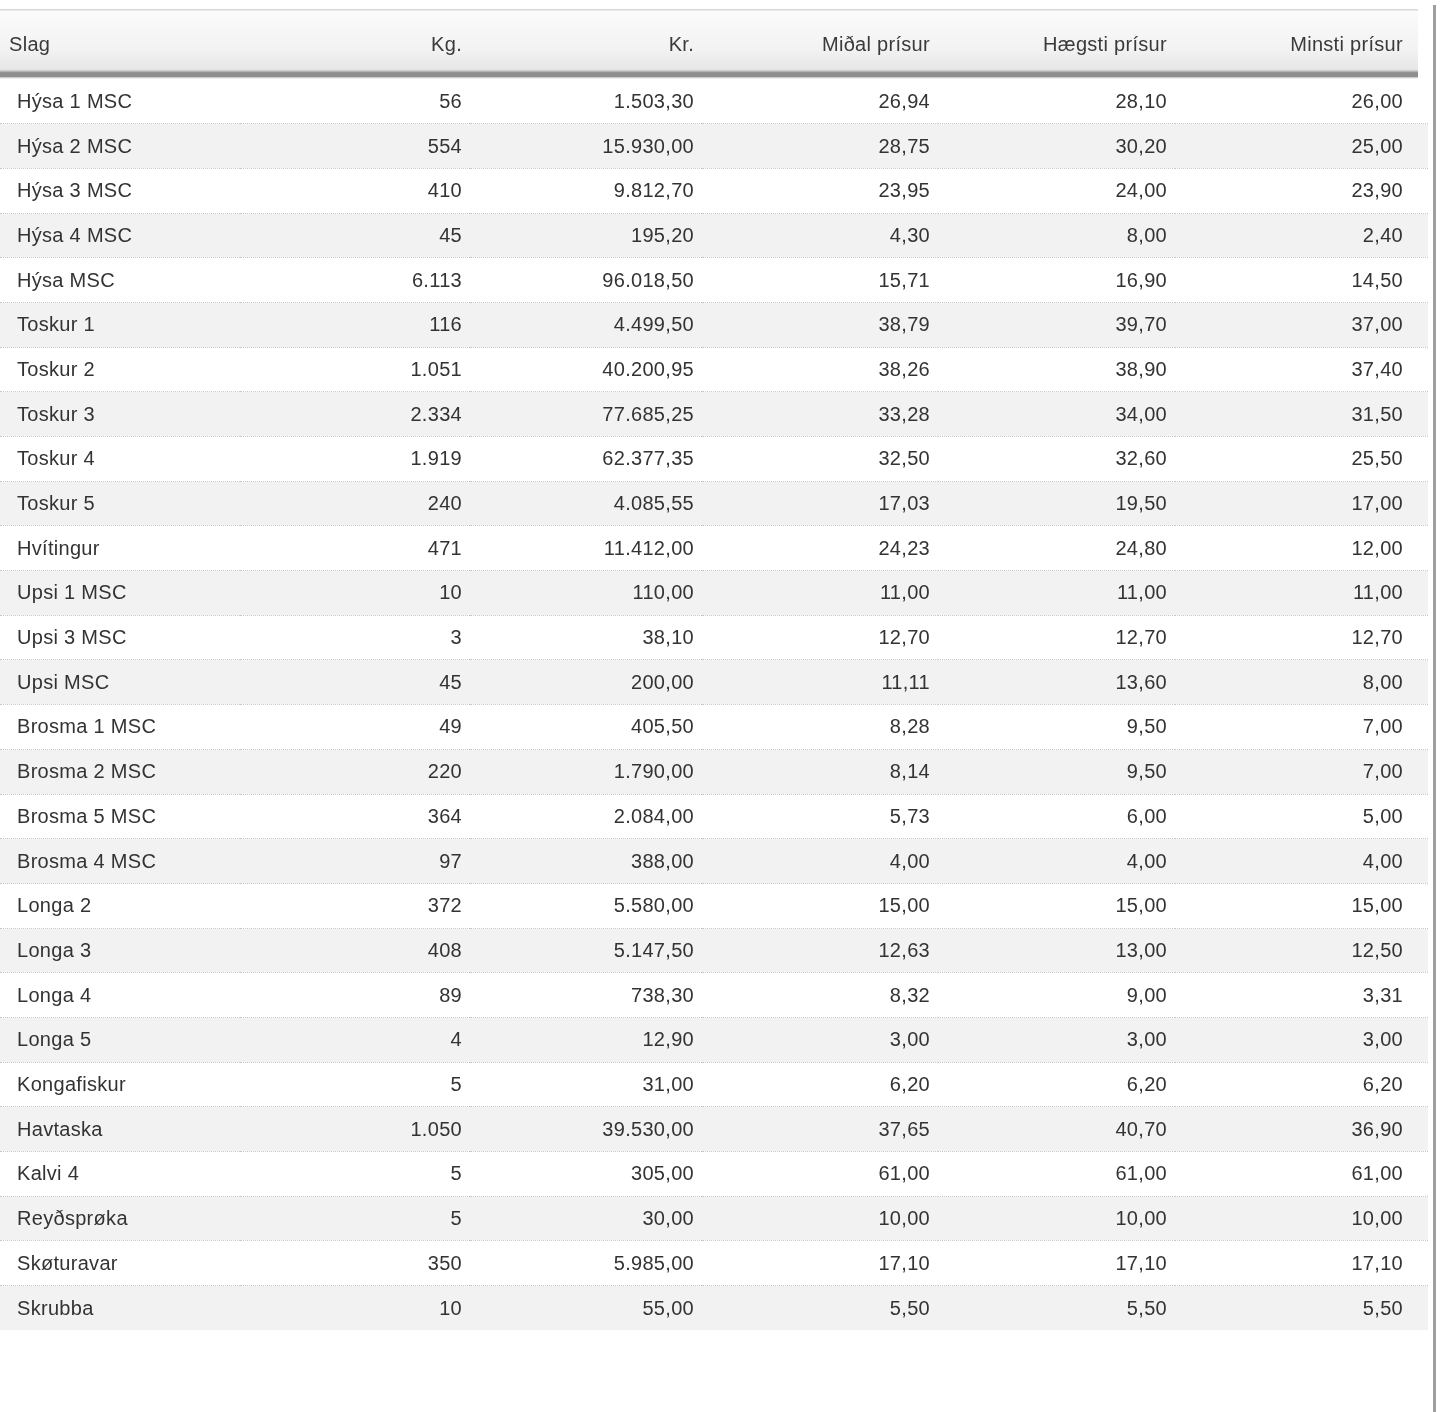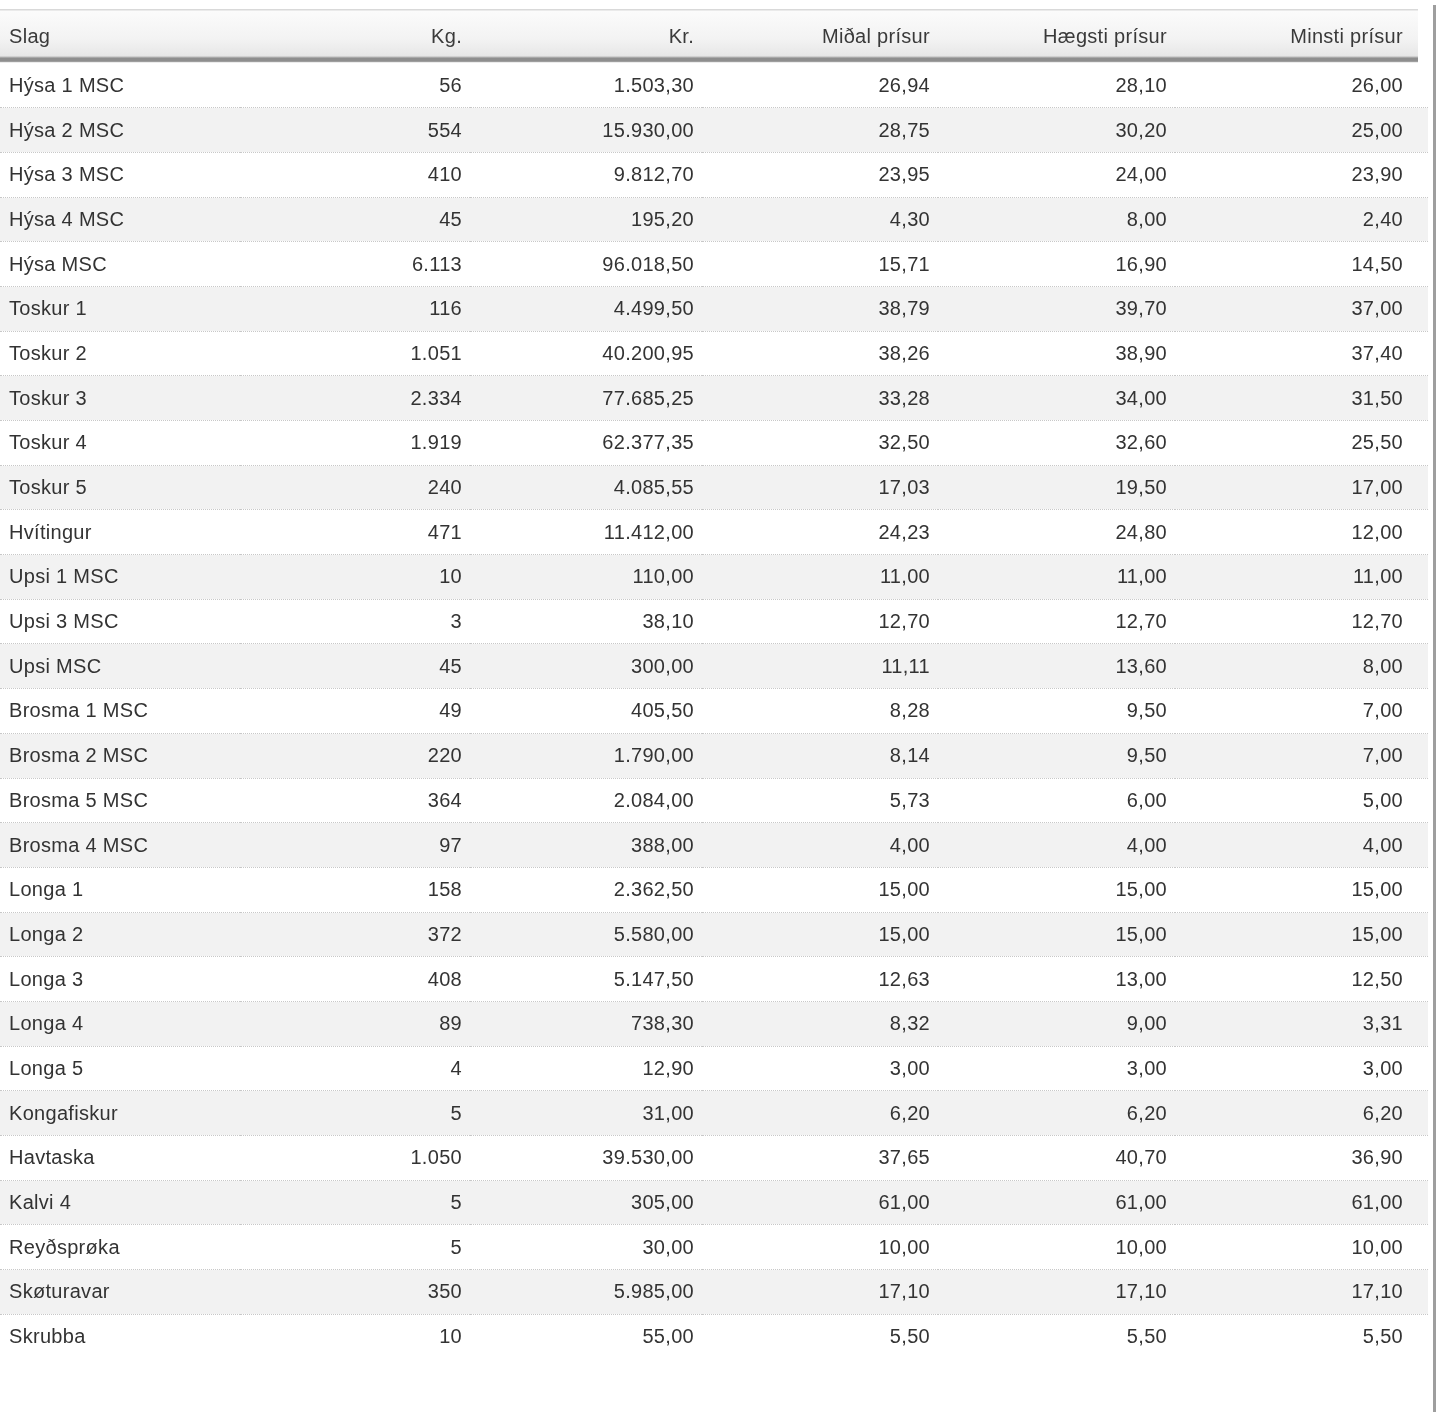--- a/index.html
+++ b/index.html
@@ -25,21 +25,21 @@
   col.c3 { width: 232px; }
   col.c4 { width: 236px; }
   col.c5 { width: 237px; }
   col.c6 { width: 253px; }
 
   thead th {
     height: 46px;
     font-weight: 400;
     color: #3a3a3a;
     text-align: right;
-    padding: 4px 8px;
+    padding: 12px 8px;
     vertical-align: middle;
     background-image: linear-gradient(to bottom,
       #d9d9d9 0px, #d9d9d9 1px,
       #fbfbfb 2px,
       #f3f3f3 55%,
       #e7e7e7 86%,
       #cfcfcf 88%,
       #8e8e8e 91%,
       #8e8e8e 97%,
       #d6d6d6 98%,
@@ -55,21 +55,21 @@
   tbody tr { height: 44.7px; }
   tbody tr:nth-child(even) { background: #f2f2f2; }
   tbody td {
     padding: 0 8px;
     text-align: right;
     vertical-align: middle;
     border-top: 1px dotted #c8c8c8;
     white-space: nowrap;
     overflow: hidden;
   }
-  tbody td.left { text-align: left; padding-left: 9px; }
+  tbody td.left { text-align: left; padding-left: 17px; }
   tbody td:last-child { padding-right: 25px; }
   tbody tr:first-child td { border-top: none; }
 
   .right-border {
     position: absolute;
     left: 1433px; top: 5px;
     width: 3px; height: 1407px;
     background: #9e9e9e;
   }
 </style>
@@ -197,21 +197,21 @@
           <td class="left">Upsi 3 MSC</td>
           <td class="num">3</td>
           <td class="num">38,10</td>
           <td class="num">12,70</td>
           <td class="num">12,70</td>
           <td class="num">12,70</td>
         </tr>
         <tr>
           <td class="left">Upsi MSC</td>
           <td class="num">45</td>
-          <td class="num">300,00</td>
+          <td class="num">200,00</td>
           <td class="num">11,11</td>
           <td class="num">13,60</td>
           <td class="num">8,00</td>
         </tr>
         <tr>
           <td class="left">Brosma 1 MSC</td>
           <td class="num">49</td>
           <td class="num">405,50</td>
           <td class="num">8,28</td>
           <td class="num">9,50</td>
@@ -235,28 +235,20 @@
         </tr>
         <tr>
           <td class="left">Brosma 4 MSC</td>
           <td class="num">97</td>
           <td class="num">388,00</td>
           <td class="num">4,00</td>
           <td class="num">4,00</td>
           <td class="num">4,00</td>
         </tr>
         <tr>
-          <td class="left">Longa 1</td>
-          <td class="num">158</td>
-          <td class="num">2.362,50</td>
-          <td class="num">15,00</td>
-          <td class="num">15,00</td>
-          <td class="num">15,00</td>
-        </tr>
-        <tr>
           <td class="left">Longa 2</td>
           <td class="num">372</td>
           <td class="num">5.580,00</td>
           <td class="num">15,00</td>
           <td class="num">15,00</td>
           <td class="num">15,00</td>
         </tr>
         <tr>
           <td class="left">Longa 3</td>
           <td class="num">408</td>

